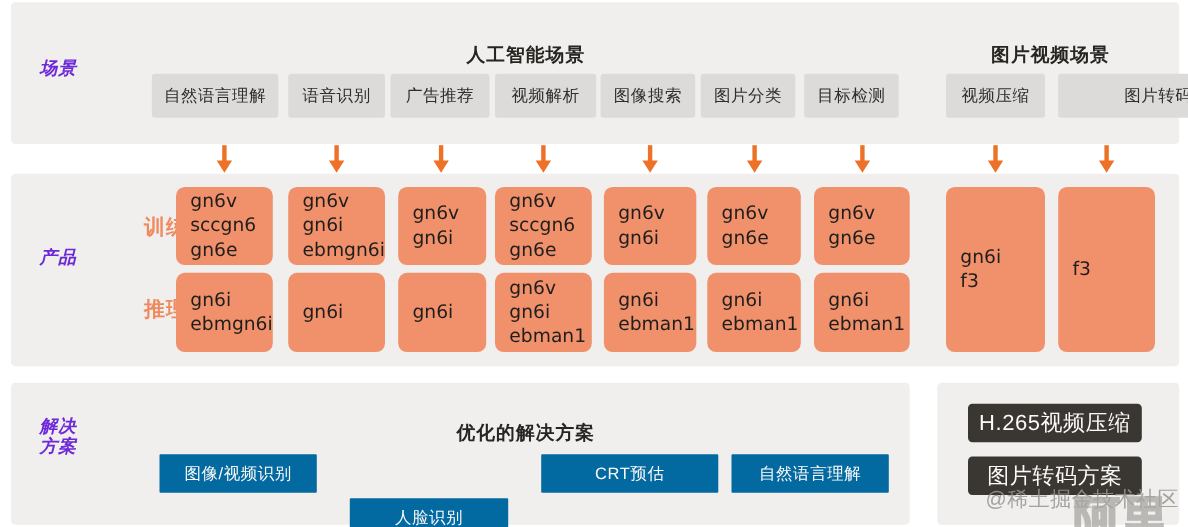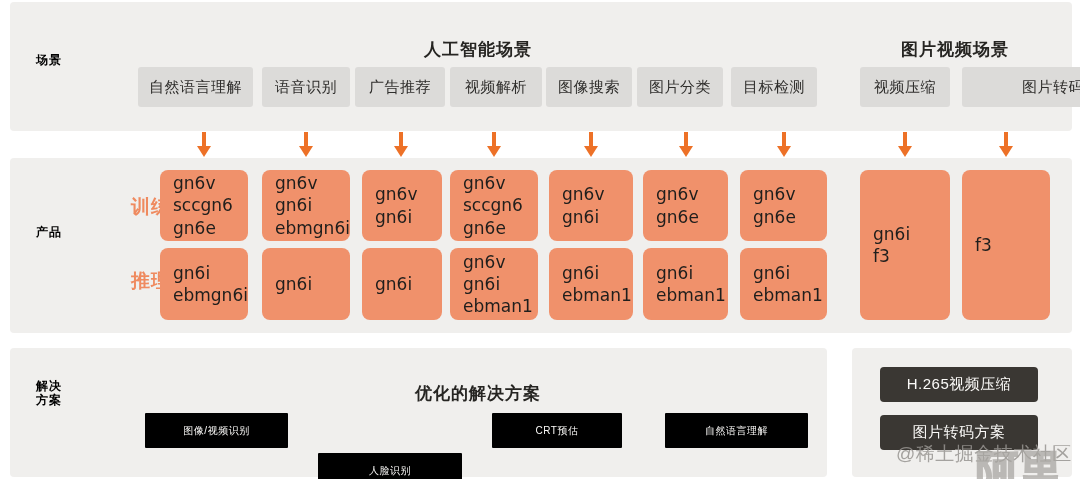--- a/index.html
+++ b/index.html
@@ -7,22 +7,22 @@
     position:relative;width:1080px;height:479px;overflow:hidden;background:#ffffff;
     font-family:"Liberation Sans","DejaVu Sans",sans-serif;color:#262522;
   }
   .panel{position:absolute;background:#f0efed;border-radius:4px;}
   .top-panel{left:10px;top:2px;width:1062px;height:129px;}
   .mid-panel{left:10px;top:158px;width:1062px;height:175px;}
   .bl-panel{left:10px;top:348px;width:817px;height:129px;}
   .br-panel{left:852px;top:348px;width:220px;height:129px;}
 
   .row-label{
-    position:absolute;font-size:12px;font-weight:bold;color:#000000;
-    white-space:pre-line;line-height:1.14;letter-spacing:1px;
+    position:absolute;font-size:16px;font-weight:bold;color:#6d28d9;
+    white-space:pre-line;line-height:1.14;letter-spacing:1px;font-style:italic;
   }
   .group-title{
     position:absolute;font-size:17px;font-weight:bold;color:#262522;
     text-align:center;letter-spacing:1px;margin-top:19px;
   }
   .scene-btn{
     position:absolute;top:65px;height:40px;background:#dcdbd9;border-radius:3px;
     display:flex;align-items:center;justify-content:center;
     font-size:15px;color:#2f2e2c;letter-spacing:0.5px;
   }
@@ -46,28 +46,28 @@
     padding-left:13px;box-sizing:border-box;white-space:pre-line;
   }
   .p-train{top:12px;height:71px;}
   .p-infer{top:90px;height:72px;}
   .p-tall{top:12px;height:150px;}
   .sol-title{
     position:absolute;left:128px;top:14px;width:680px;text-align:center;
     font-size:17px;font-weight:bold;color:#262522;letter-spacing:1px;margin-top:20px;
   }
   .sol-btn{
-    position:absolute;top:65px;height:35px;background:#000000;border-radius:1px;
+    position:absolute;top:65px;height:35px;background:#0369a1;border-radius:1px;
     display:flex;align-items:center;justify-content:center;
-    font-size:10px;color:#fbfaf8;letter-spacing:0.5px;
+    font-size:15px;color:#fbfaf8;letter-spacing:0.5px;
   }
   .media-sol-btn{
     position:absolute;left:28px;width:158px;height:35px;background:#3a3733;border-radius:4px;
     display:flex;align-items:center;justify-content:center;
-    font-size:15px;color:#fbfaf8;letter-spacing:0.5px;
+    font-size:20px;color:#fbfaf8;letter-spacing:0.5px;
   }
   .wm-community{
     position:absolute;left:896px;top:441px;z-index:20;
     font-size:19px;color:rgba(150,148,144,0.85);letter-spacing:0.5px;
   }
   .wm-brand{
     position:absolute;left:976px;top:443px;z-index:21;
     font-size:42px;font-weight:bold;letter-spacing:2px;
     color:transparent;-webkit-text-stroke:2px rgba(168,166,161,0.75);
   }
@@ -146,21 +146,21 @@
     <div class="p-box p-tall" style="left:952px;width:88px;">f3</div>
   </section>
 
   <section class="panel bl-panel">
     <div class="row-label" style="left:26px;top:32px;">解决
 方案</div>
     <div class="sol-title">优化的解决方案</div>
 
     <div class="sol-btn" style="left:135px;width:143px;">图像/视频识别</div>
     <div class="sol-btn" style="left:308px;width:144px;margin-top:40px;">人脸识别</div>
-    <div class="sol-btn" style="left:482px;width:130px;">CRT预估</div>
+    <div class="sol-btn" style="left:482px;width:161px;">CRT预估</div>
     <div class="sol-btn" style="left:655px;width:143px;">自然语言理解</div>
   </section>
 
   <section class="panel br-panel">
     <div class="media-sol-btn" style="top:19px;">H.265视频压缩</div>
     <div class="media-sol-btn" style="top:67px;">图片转码方案</div>
   </section>
 
   <div class="wm-community">@稀土掘金技术社区</div>
   <div class="wm-brand">阿里云</div>

